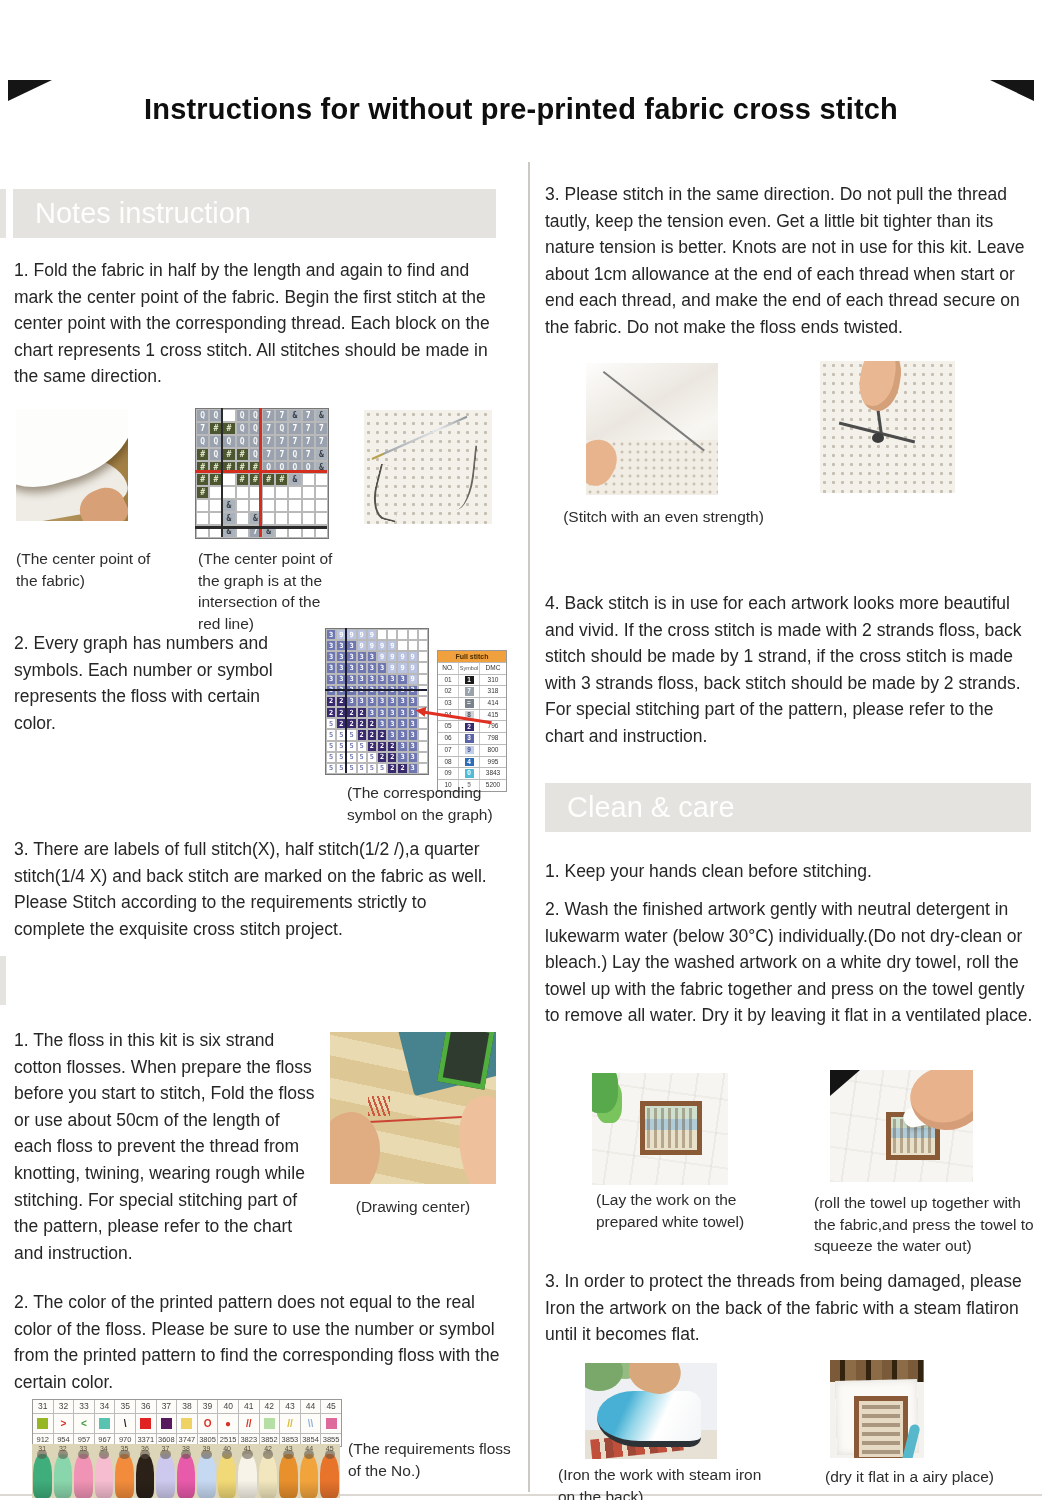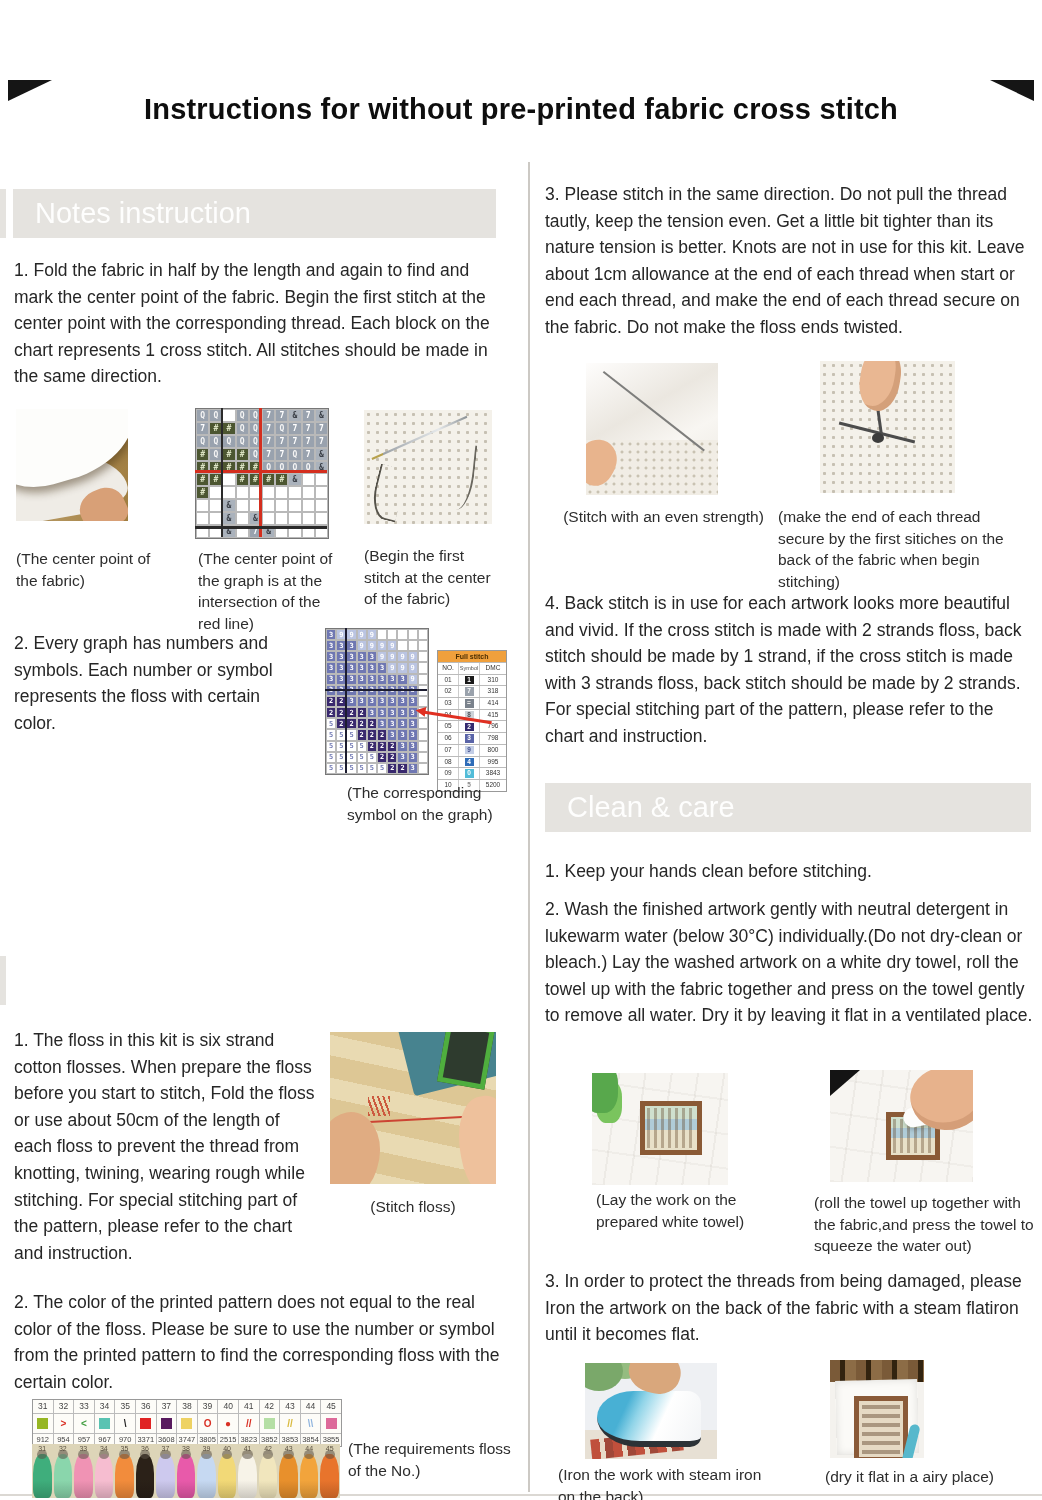--- a/index.html
+++ b/index.html
@@ -282,21 +282,20 @@
   <div class="gline" style="left:195px;top:470px;width:132px;height:2.5px;background:#d42e1e;"></div>
   <div class="gline" style="left:221px;top:408px;width:2px;height:129px;background:#2a2a2a;"></div>
   <div class="gline" style="left:195px;top:526px;width:132px;height:2.5px;background:#2a2a2a;"></div>
   <div class="cap" style="left:198px;top:548px;width:142px;">(The center point of the graph is at the intersection of the red line)</div>
 
   <div class="photo aida" id="ph-needle" style="left:364px;top:410px;width:128px;height:114px;">
     <div class="wire"></div>
     <div class="wire2"></div>
     <div class="needle"></div>
   </div>
-  <div class="cap" style="left:364px;top:545px;width:140px;">(Begin the first stitch at the center of the fabric)</div>
 
   <div class="p" style="left:14px;top:630px;width:290px;">2. Every graph has numbers and symbols. Each number or symbol represents the floss with certain color.</div>
 
   <div class="sgrid" id="grid2" style="left: 325px; top: 628px; width: 102px; height: 145px; grid-template-columns: repeat(10, 1fr); grid-template-rows: repeat(13, 1fr);">
       <div class="c" style="font-size: 7px; background: rgb(111, 119, 178); color: rgb(255, 255, 255);">3</div>
       <div class="c" style="font-size: 7px; background: rgb(186, 196, 226); color: rgb(255, 255, 255);">9</div>
       <div class="c" style="font-size: 7px; background: rgb(186, 196, 226); color: rgb(255, 255, 255);">9</div>
       <div class="c" style="font-size: 7px; background: rgb(186, 196, 226); color: rgb(255, 255, 255);">9</div>
       <div class="c" style="font-size: 7px; background: rgb(186, 196, 226); color: rgb(255, 255, 255);">9</div>
       <div class="c" style="font-size: 7px;"></div>
@@ -505,34 +504,35 @@
             <span class="sym" style="background:#ffffff;color:#8a8a8a">5</span>
           </div>
     <div class="c3">5200</div>
         </div>
       </div>
   </div>
   <div class="arrow-red"></div>
 
   <div class="cap" style="left:347px;top:782px;width:160px;">(The corresponding symbol on the graph)</div>
 
+  <div class="p" style="left:14px;top:836px;width:486px;">3. There are labels of full stitch(X), half stitch(1/2 /),a quarter stitch(1/4 X) and back stitch are marked on the fabric as well. Please Stitch according to the requirements strictly to complete the exquisite cross stitch project.</div>
 
   <div class="bar-sliver" style="top:956px;"></div>
 
   <div class="p" style="left:14px;top:1027px;width:308px;">1. The floss in this kit is six strand cotton flosses. When prepare the floss before you start to stitch, Fold the floss or use about 50cm of the length of each floss to prevent the thread from knotting, twining, wearing rough while stitching. For special stitching part of the pattern, please refer to the chart and instruction.</div>
 
   <div class="photo" id="ph-floss" style="left:330px;top:1032px;width:166px;height:152px;">
     <div class="mat"></div>
     <div class="frame"></div>
     <div class="thread"></div>
     <div class="tuft"></div>
     <div class="handL"></div>
     <div class="handR"></div>
   </div>
-  <div class="cap" style="left:330px;top:1196px;width:166px;text-align:center;">(Stitch floss)</div>
+  <div class="cap" style="left:330px;top:1196px;width:166px;text-align:center;">(Drawing center)</div>
 
   <div class="p" style="left:14px;top:1289px;width:486px;">2. The color of the printed pattern does not equal to the real color of the floss. Please be sure to use the number or symbol from the printed pattern to find the corresponding floss with the certain color.</div>
 
   <div id="flosschart">
     <div class="row nrow" id="fc-nums">
         <div class="cell">31</div>
         <div class="cell">32</div>
         <div class="cell">33</div>
         <div class="cell">34</div>
         <div class="cell">35</div>
@@ -658,21 +658,20 @@
     <div class="finger"></div>
   </div>
   <div class="cap" style="left:556px;top:506px;width:215px;text-align:center;">(Stitch with an even strength)</div>
 
   <div class="photo aida" id="ph-secure" style="left:820px;top:361px;width:135px;height:132px;">
     <div class="thr1"></div>
     <div class="thr2"></div>
     <div class="knot"></div>
     <div class="finger2"></div>
   </div>
-  <div class="cap" style="left:778px;top:506px;width:238px;">(make the end of each thread secure by the first sitiches on the back of the fabric when begin stitching)</div>
 
   <div class="p" style="left:545px;top:590px;width:488px;">4. Back stitch is in use for each artwork looks more beautiful and vivid. If the cross stitch is made with 2 strands floss, back stitch should be made by 1 strand, if the cross stitch is made with 3 strands floss, back stitch should be made by 2 strands. For special stitching part of the pattern, please refer to the chart and instruction.</div>
 
   <div class="bar" style="left:545px;top:783px;width:486px;">Clean &amp; care</div>
 
   <div class="p" style="left:545px;top:858px;width:488px;">1. Keep your hands clean before stitching.</div>
   <div class="p" style="left:545px;top:896px;width:488px;">2. Wash the finished artwork gently with neutral detergent in lukewarm water (below 30°C) individually.(Do not dry-clean or bleach.) Lay the washed artwork on a white dry towel, roll the towel up with the fabric together and press on the towel gently to remove all water. Dry it by leaving it flat in a ventilated place.</div>
 
   <div class="photo towel" id="ph-towel1" style="left:592px;top:1073px;width:136px;height:112px;">
     <div class="greens"></div>

